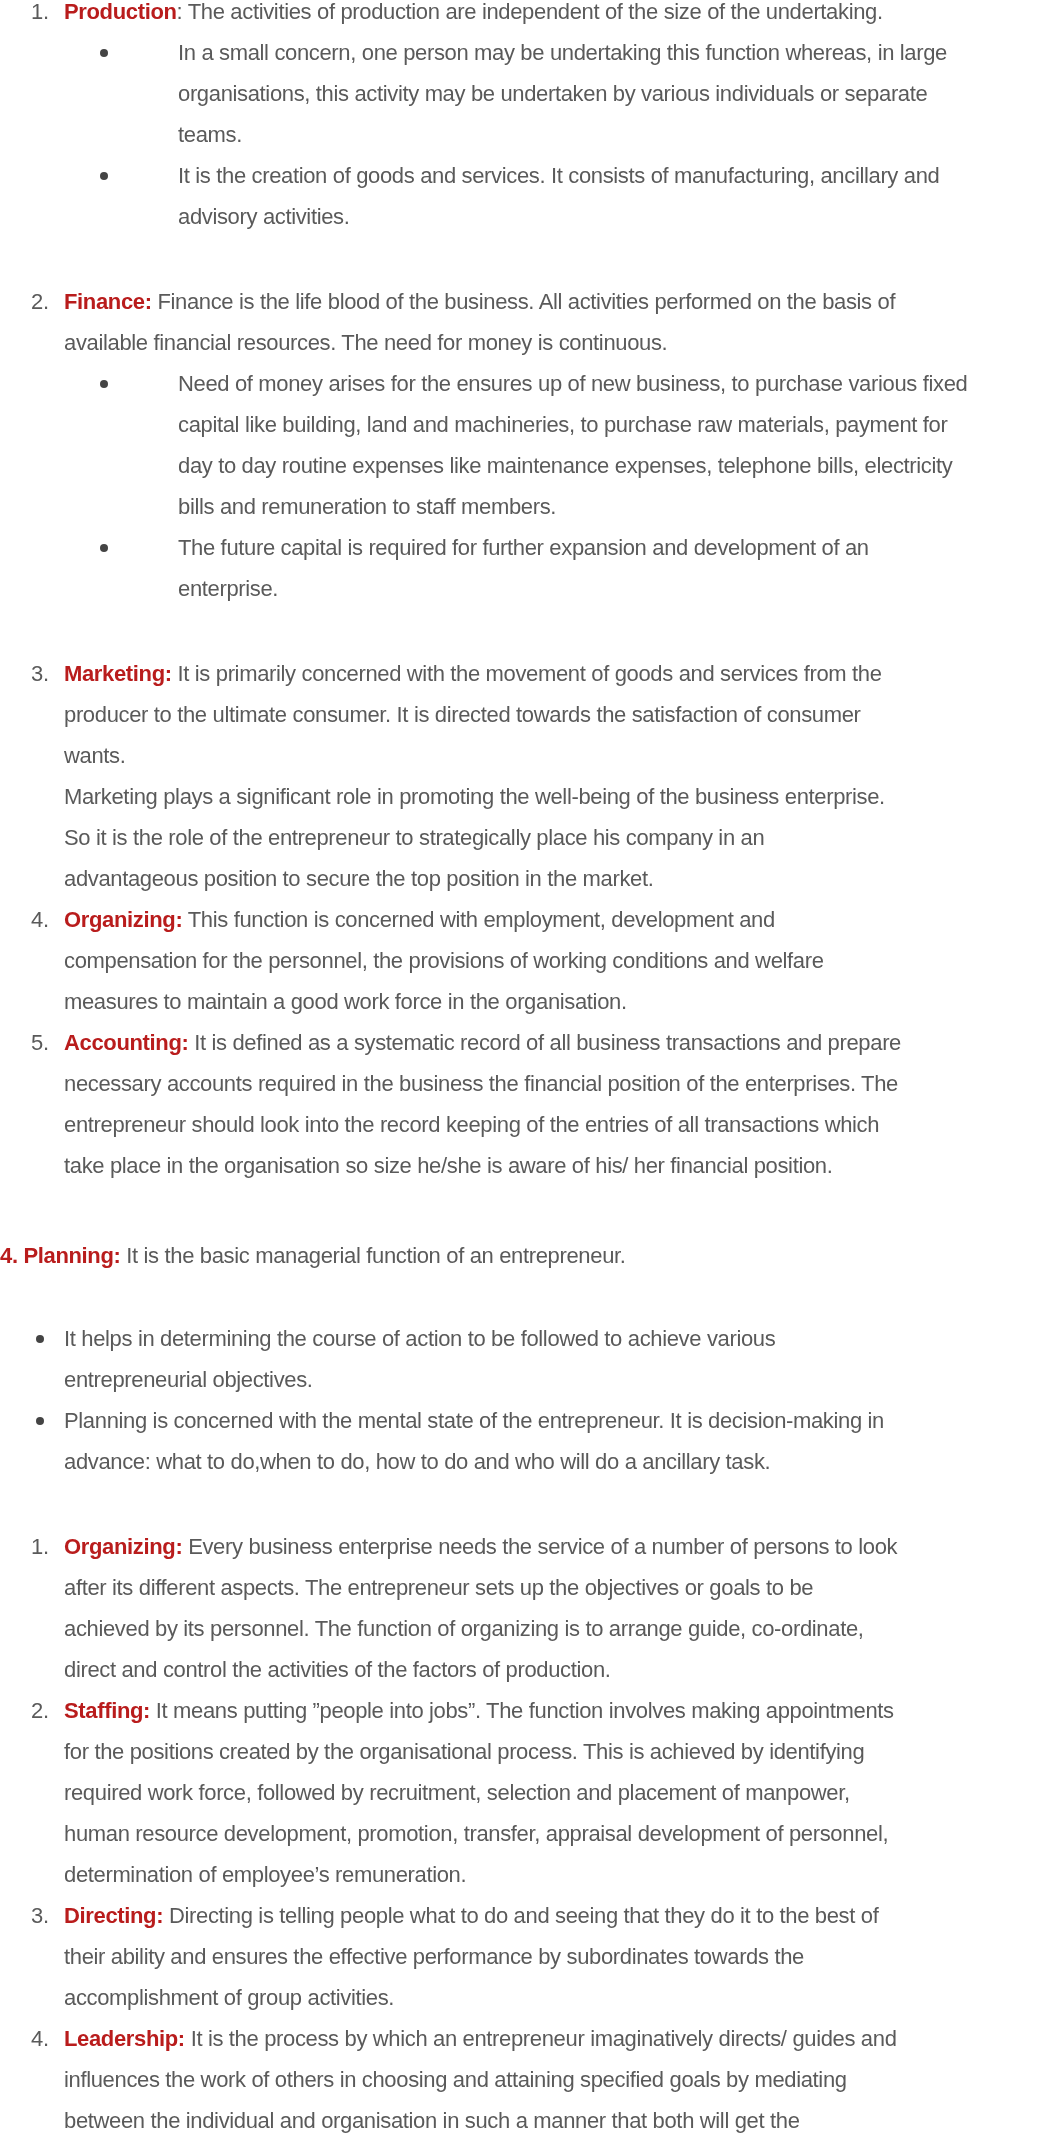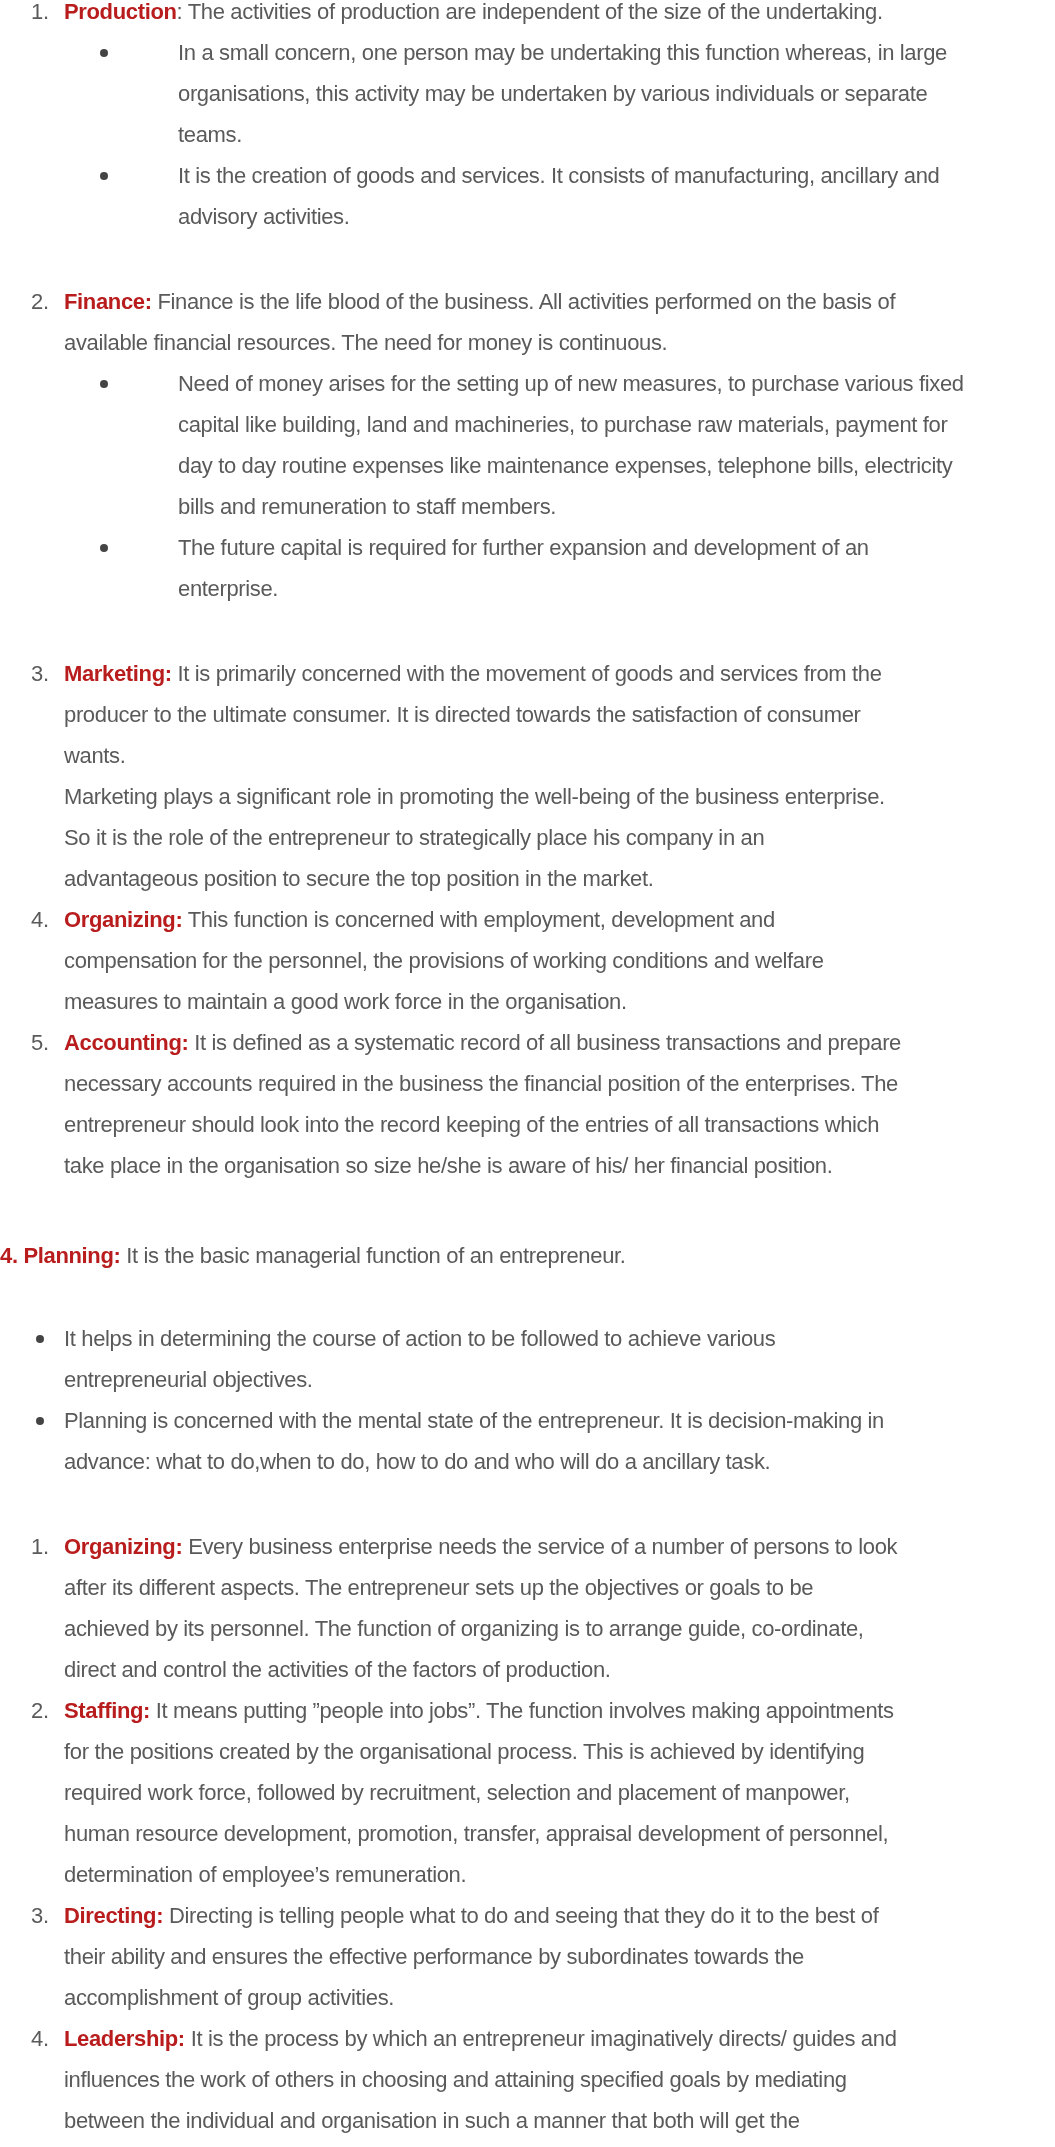--- a/index.html
+++ b/index.html
@@ -64,21 +64,21 @@
       <div class="line">
         <span class="num">2.</span>
         <span class="txt-l1"><b>Finance:</b> <span>Finance is the life blood of the business. All activities performed on the basis of</span></span>
       </div>
       <div class="line">
           <span class="txt-l1">available financial resources. The need for money is continuous.</span>
         </div>
       <div>
         <div class="line">
             <span class="dot dot-l2"></span>
-            <span class="txt-l2">Need of money arises for the setting up of new measures, to purchase various fixed</span>
+            <span class="txt-l2">Need of money arises for the ensures up of new business, to purchase various fixed</span>
           </div>
         <div class="line">
             <span class="txt-l2">capital like building, land and machineries, to purchase raw materials, payment for</span>
           </div>
         <div class="line">
             <span class="txt-l2">day to day routine expenses like maintenance expenses, telephone bills, electricity</span>
           </div>
         <div class="line">
             <span class="txt-l2">bills and remuneration to staff members.</span>
           </div>

